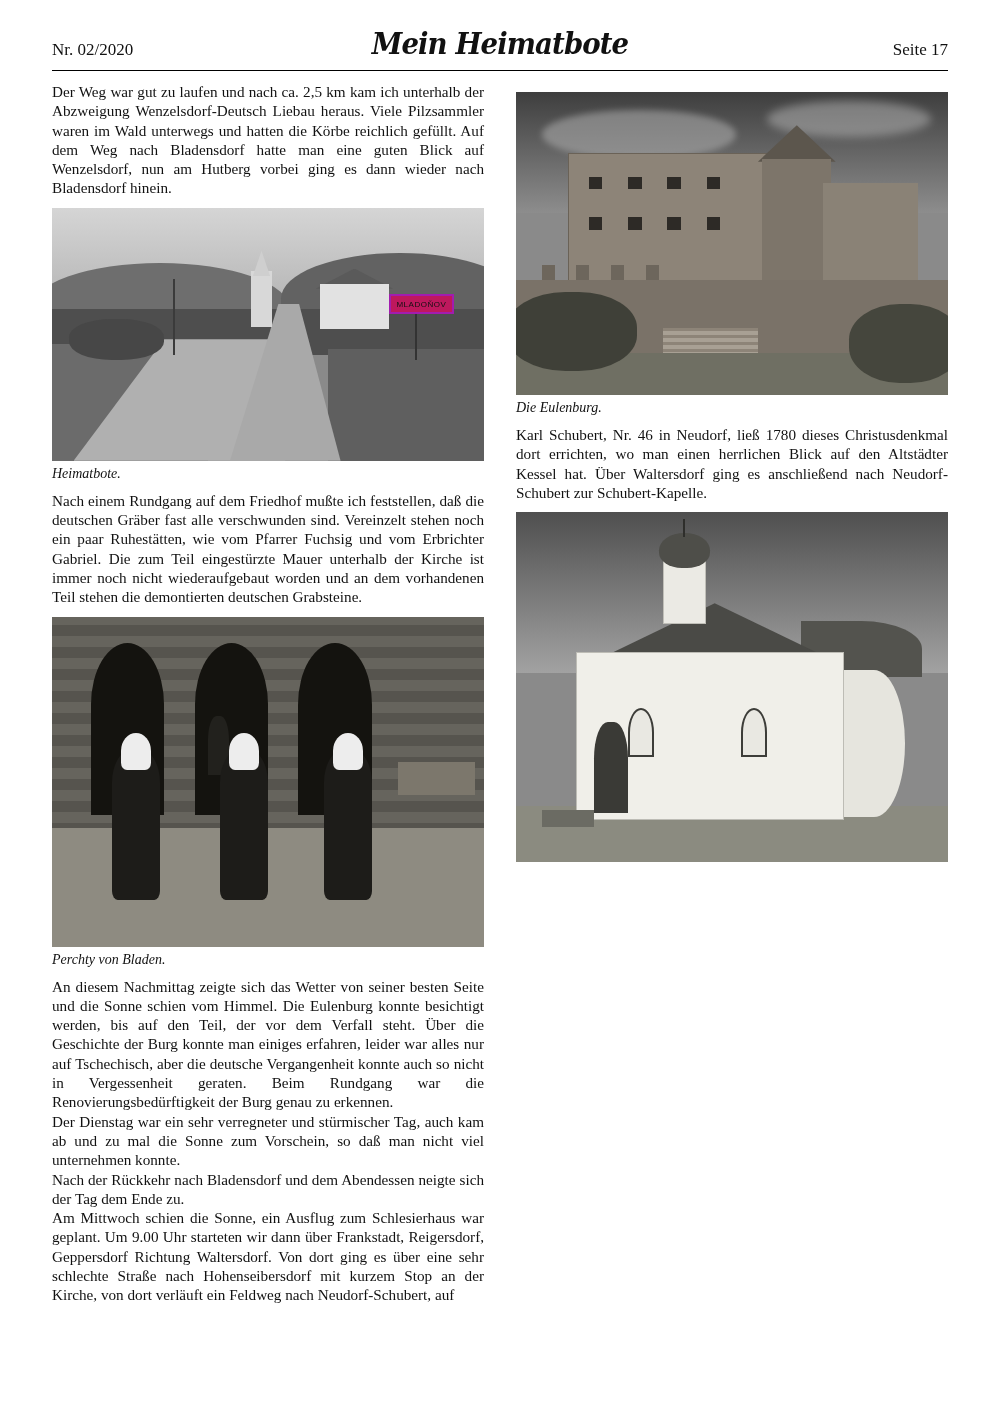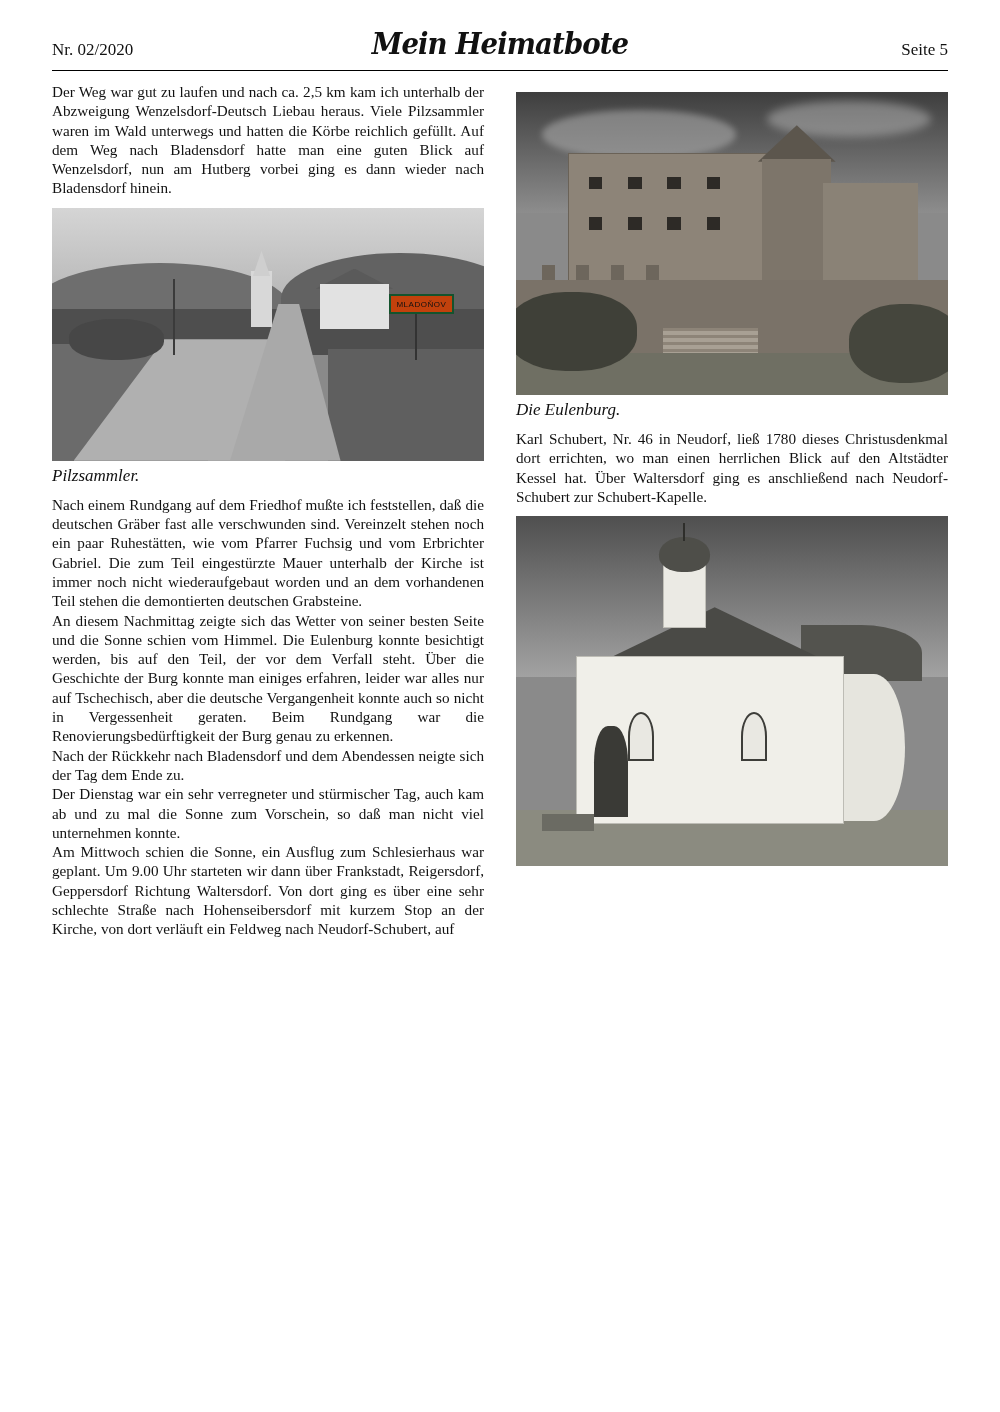--- a/index.html
+++ b/index.html
@@ -81,21 +81,21 @@
     margin: 0 0 0 0;
     font-size: 15.2px;
     line-height: 19.3px;
     text-align: justify;
     hyphens: auto;
     font-family: "Liberation Serif", serif;
   }
   p.body + p.body { margin-top: 0px; }
 
   .caption {
-    font-size: 17px;
+    font-size: 14px;
     font-style: italic;
     font-family: "Liberation Serif", serif;
     margin: 5px 0 9px 0;
   }
 
   .figure { margin: 10px 0 0 0; }
   .figure .ph {
     width: 100%;
     display: block;
     background: #8a8a8a;
@@ -115,21 +115,21 @@
   .p1 .road { position:absolute; left:34%; bottom:0; width:40%; height:62%; background:#a9a9a9;
     clip-path: polygon(18% 100%, 82% 100%, 58% 0%, 46% 0%); }
   .p1 .road2 { position:absolute; left:5%; bottom:0; width:70%; height:48%; background:#b0b0b0;
     clip-path: polygon(0% 100%, 70% 100%, 66% 0%, 30% 0%); }
   .p1 .grassL { position:absolute; left:0; bottom:0; width:36%; height:46%; background:#6b6b6b; }
   .p1 .grassR { position:absolute; right:0; bottom:0; width:36%; height:44%; background:#5f5f5f; }
   .p1 .church { position:absolute; left:46%; top:25%; width:5%; height:22%; background:#d8d8d8;}
   .p1 .steeple { position:absolute; left:46.5%; top:17%; width:4%; height:10%; background:#cfcfcf; clip-path: polygon(50% 0,100% 100%,0 100%); }
   .p1 .house { position:absolute; left:62%; top:30%; width:16%; height:18%; background:#e2e2e2; }
   .p1 .roof { position:absolute; left:61%; top:24%; width:18%; height:8%; background:#5a5a5a; clip-path: polygon(50% 0,100% 100%,0 100%); }
-  .p1 .sign { position:absolute; left:78%; top:34%; width:15%; height:8%; background:#c2410c; border:2px solid #14532d; }
+  .p1 .sign { position:absolute; left:78%; top:34%; width:15%; height:8%; background:#be185d; border:2px solid #a21caf; }
   .p1 .sign span { display:block; font-family:"Liberation Sans",sans-serif; font-size:8px; text-align:center; line-height:1; margin-top:5px; color:#111; letter-spacing:0.5px;}
   .p1 .post { position:absolute; left:84%; top:42%; width:2px; height:18%; background:#333; }
   .p1 .pole { position:absolute; left:28%; top:28%; width:2px; height:30%; background:#3b3b3b;}
   .p1 .bush { position:absolute; left:4%; top:44%; width:22%; height:16%; background:#474747; border-radius:45%; }
 
   
   .p2 { height: 303px; background: linear-gradient(#4c4c4c 0%, #707070 38%, #8b8b8b 60%, #9b9b9b 100%); }
   .p2 .sky { position:absolute; left:0; top:0; width:100%; height:40%; background:linear-gradient(#3e3e3e,#8d8d8d); }
   .p2 .cloud { position:absolute; left:6%; top:6%; width:45%; height:16%; background:#aeaeae; border-radius:50%; opacity:.55; filter:blur(3px);}
   .p2 .cloud2 { position:absolute; right:4%; top:3%; width:38%; height:12%; background:#c3c3c3; border-radius:50%; opacity:.45; filter:blur(4px);}
@@ -194,21 +194,21 @@
   .p5 .bench { position:absolute; left:6%; bottom:10%; width:12%; height:5%; background:#6b6b63; }
 </style>
 </head>
 <body>
 
 <div class="page">
 
   <div class="masthead">
     <div class="issue">Nr. 02/2020</div>
     <div class="title">Mein Heimatbote</div>
-    <div class="page-num">Seite 5</div>
+    <div class="page-num">Seite 17</div>
   </div>
   <div class="rule-top"></div>
 
   <div class="col col-left">
 
     <p class="body">Der Weg war gut zu laufen und nach ca. 2,5 km kam ich unterhalb der Abzweigung Wenzelsdorf-Deutsch Liebau heraus. Viele Pilzsammler waren im Wald unterwegs und hatten die Körbe reichlich gefüllt. Auf dem Weg nach Bladensdorf hatte man eine guten Blick auf Wenzelsdorf, nun am Hutberg vorbei ging es dann wieder nach Bladensdorf hinein.</p>
 
     <div class="figure">
       <div class="ph p1">
         <div class="sky"></div>
@@ -223,29 +223,50 @@
         <div class="steeple"></div>
         <div class="roof"></div>
         <div class="house"></div>
         <div class="pole"></div>
         <div class="bush"></div>
         <div class="sign">
           <span>MLADOŇOV</span>
         </div>
         <div class="post"></div>
       </div>
-      <div class="caption">Pilzsammler.</div>
+      <div class="caption">Heimatbote.</div>
     </div>
 
     <p class="body">Nach einem Rundgang auf dem Friedhof mußte ich feststellen, daß die deutschen Gräber fast alle verschwunden sind. Vereinzelt stehen noch ein paar Ruhestätten, wie vom Pfarrer Fuchsig und vom Erbrichter Gabriel. Die zum Teil eingestürzte Mauer unterhalb der Kirche ist immer noch nicht wiederaufgebaut worden und an dem vorhandenen Teil stehen die demontierten deutschen Grabsteine.</p>
 
+    <div class="figure">
+      <div class="ph p3">
+        <div class="wallbg"></div>
+        <div class="arch a1"></div>
+        <div class="arch a2"></div>
+        <div class="arch a3"></div>
+        <div class="bench"></div>
+        <div class="ground"></div>
+        <div class="onlooker"></div>
+        <div class="fig f1">
+            <div class="hood"></div>
+          </div>
+        <div class="fig f2">
+            <div class="hood"></div>
+          </div>
+        <div class="fig f3">
+            <div class="hood"></div>
+          </div>
+      </div>
+      <div class="caption">Perchty von Bladen.</div>
+    </div>
 
     <p class="body">An diesem Nachmittag zeigte sich das Wetter von seiner besten Seite und die Sonne schien vom Himmel. Die Eulenburg konnte besichtigt werden, bis auf den Teil, der vor dem Verfall steht. Über die Geschichte der Burg konnte man einiges erfahren, leider war alles nur auf Tschechisch, aber die deutsche Vergangenheit konnte auch so nicht in Vergessenheit geraten. Beim Rundgang war die Renovierungsbedürftigkeit der Burg genau zu erkennen.</p>
+    <p class="body">Der Dienstag war ein sehr verregneter und stürmischer Tag, auch kam ab und zu mal die Sonne zum Vorschein, so daß man nicht viel unternehmen konnte.</p>
     <p class="body">Nach der Rückkehr nach Bladensdorf und dem Abendessen neigte sich der Tag dem Ende zu.</p>
-    <p class="body">Der Dienstag war ein sehr verregneter und stürmischer Tag, auch kam ab und zu mal die Sonne zum Vorschein, so daß man nicht viel unternehmen konnte.</p>
     <p class="body">Am Mittwoch schien die Sonne, ein Ausflug zum Schlesierhaus war geplant. Um 9.00 Uhr starteten wir dann über Frankstadt, Reigersdorf, Geppersdorf Richtung Waltersdorf. Von dort ging es über eine sehr schlechte Straße nach Hohenseibersdorf mit kurzem Stop an der Kirche, von dort verläuft ein Feldweg nach Neudorf-Schubert, auf</p>
   </div>
 
   <div class="col col-right">
 
 
     <div class="figure">
       <div class="ph p2">
         <div class="sky"></div>
         <div class="cloud"></div>

